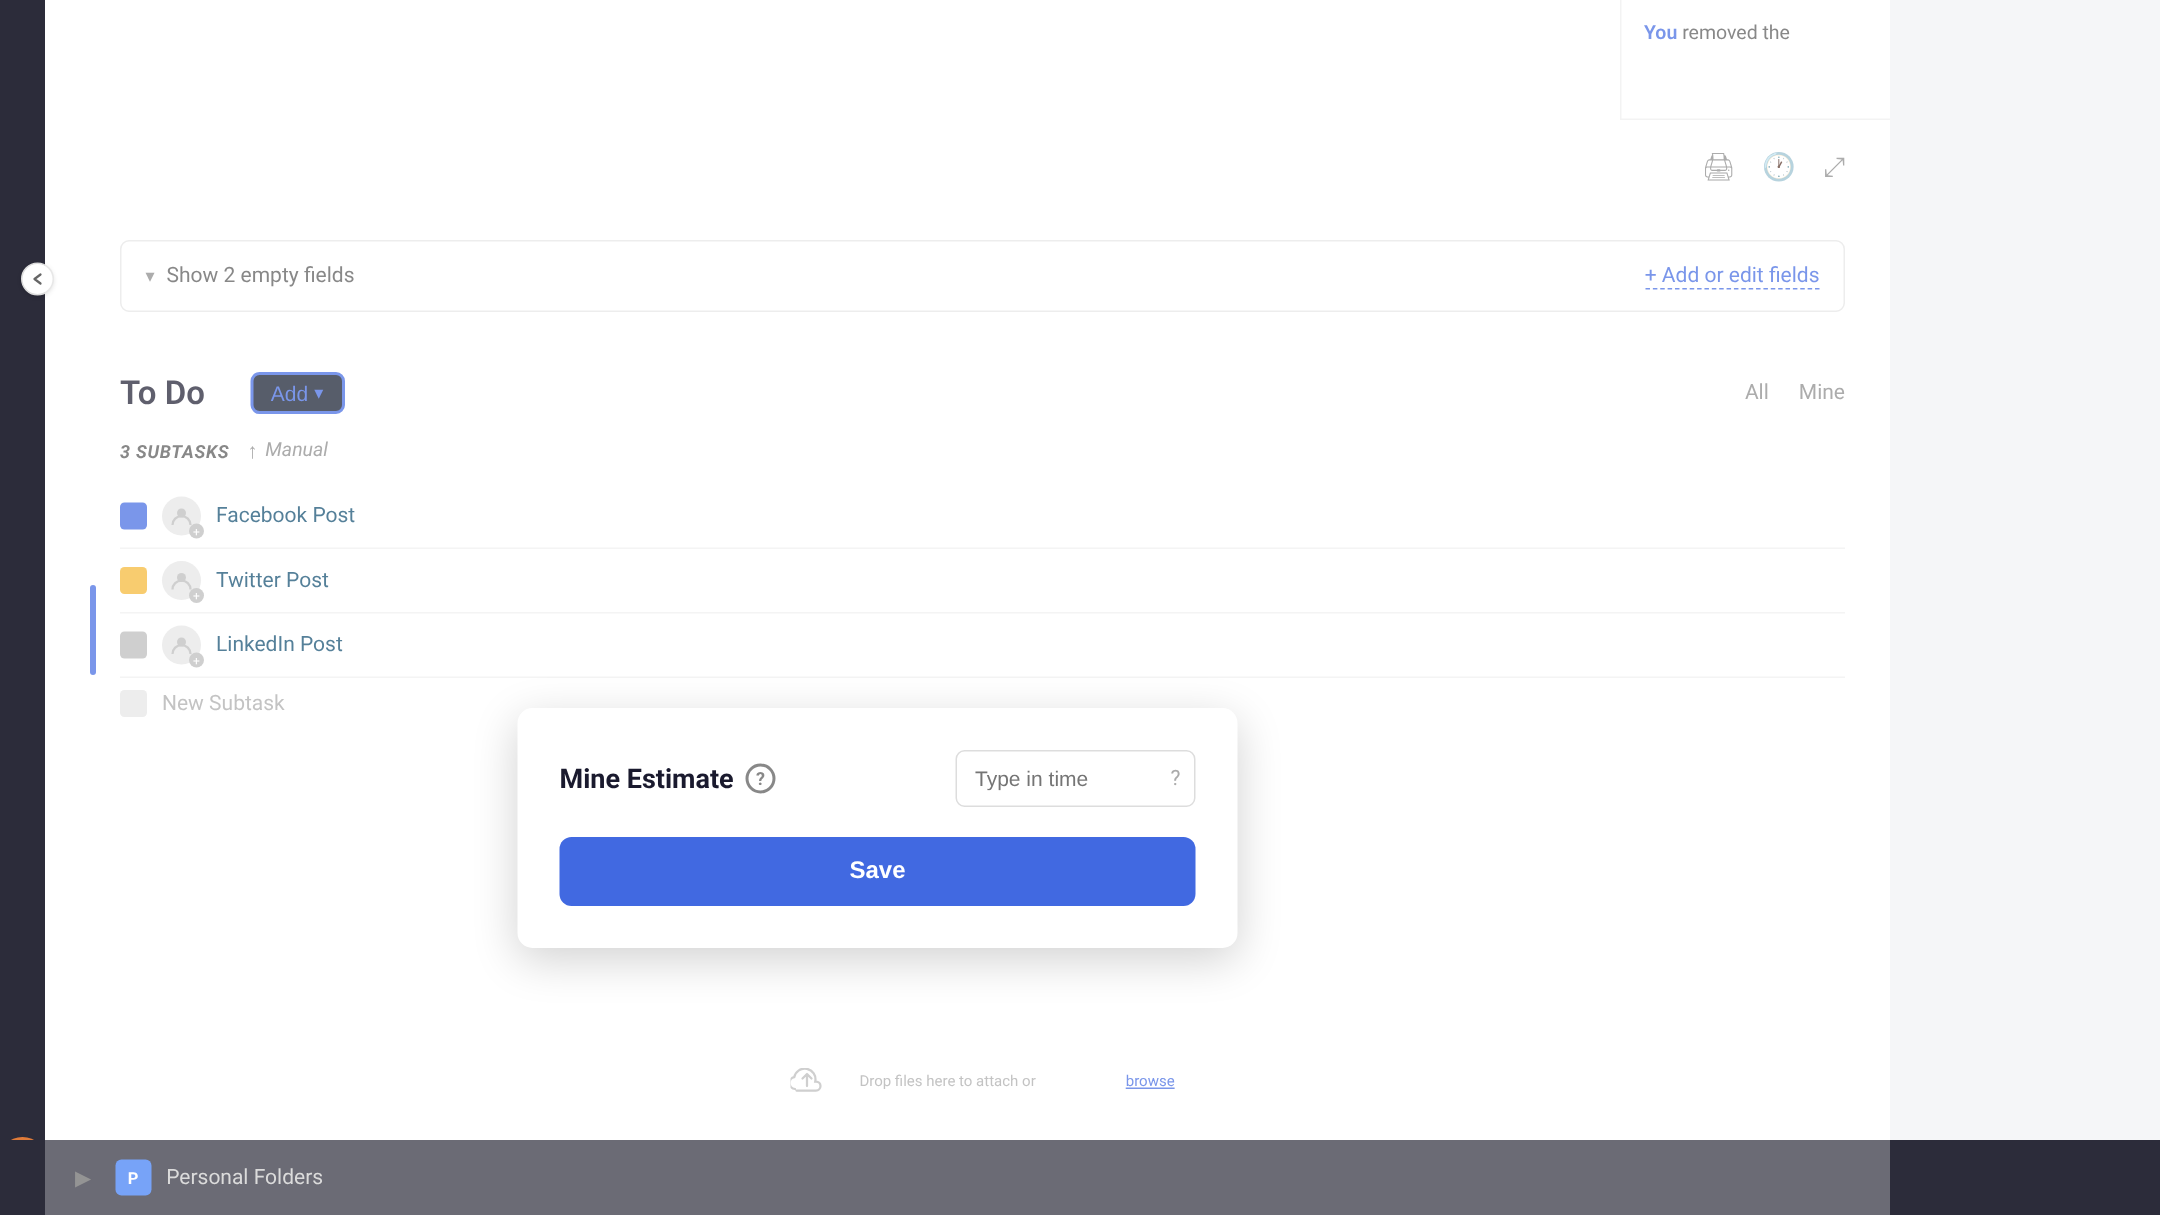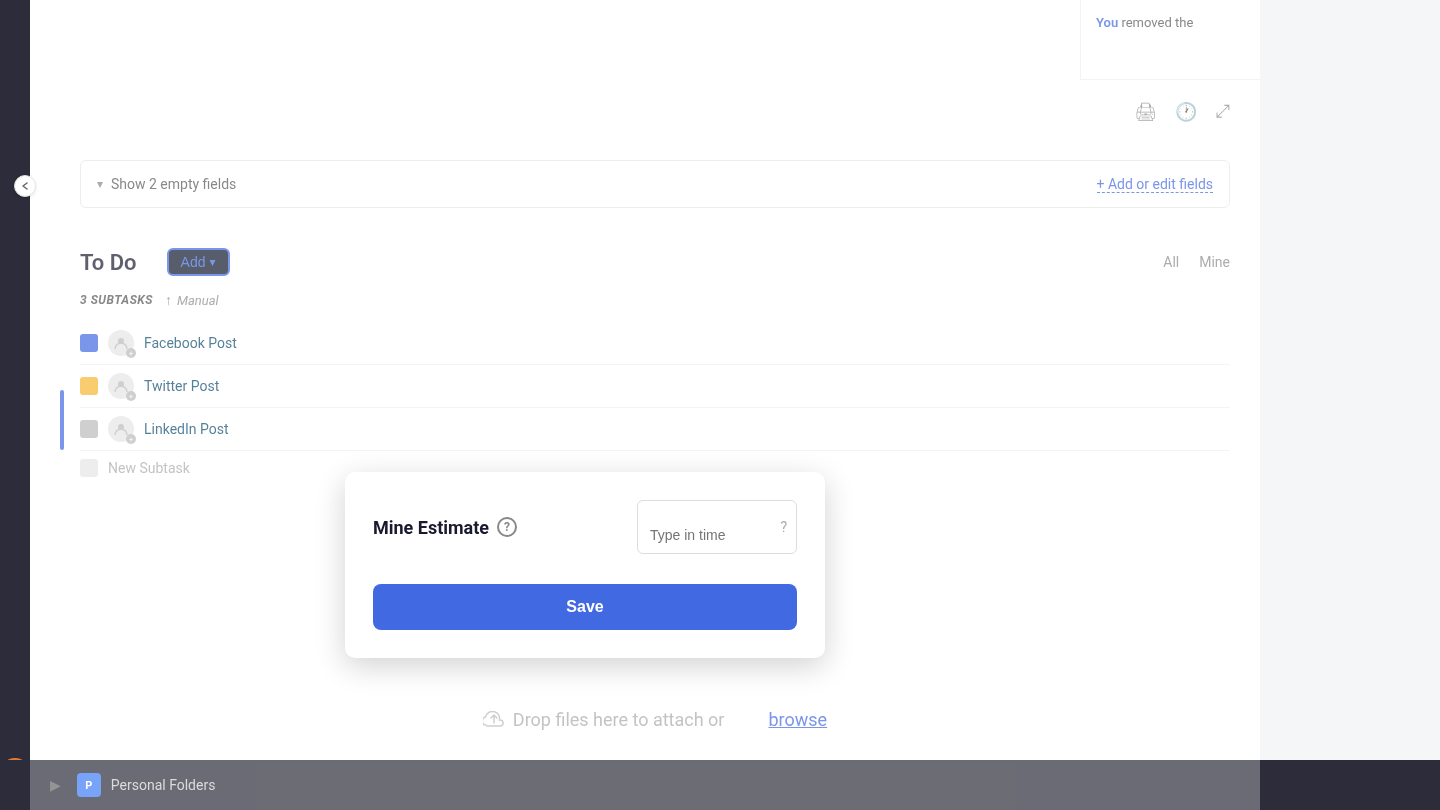--- a/index.html
+++ b/index.html
@@ -269,23 +269,23 @@
 
     
     .drop-files-area {
       position: absolute;
       bottom: 80px;
       left: 50px;
       right: 30px;
       display: flex;
       align-items: center;
       justify-content: center;
-      gap: 8px;
+      gap: 24px;
       color: #aaa;
-      font-size: 18px;
+      font-size: 10px;
     }
 
     .drop-files-area a {
       color: #4169e1;
       text-decoration: underline;
       margin-left: 36px;
     }
 
     
     .comment-bar {
@@ -378,21 +378,21 @@
 
     .time-input-wrapper {
       position: relative;
       display: flex;
       align-items: center;
     }
 
     .time-input {
       border: 1px solid #ddd;
       border-radius: 6px;
-      padding: 26px 36px 10px 12px;
+      padding: 10px 36px 10px 12px;
       font-size: 14px;
       color: #aaa;
       width: 160px;
       outline: none;
     }
 
     .time-input-help {
       position: absolute;
       right: 10px;
       color: #aaa;
@@ -403,21 +403,21 @@
     .save-button {
       width: 100%;
       background: #4169e1;
       color: white;
       border: none;
       border-radius: 8px;
       padding: 14px;
       font-size: 16px;
       font-weight: 600;
       cursor: pointer;
-      margin-top: 10px;
+      margin-top: 0;
     }
 
     
     .left-accent {
       position: absolute;
       left: 30px;
       top: 390px;
       width: 4px;
       height: 60px;
       background: #4169e1;

